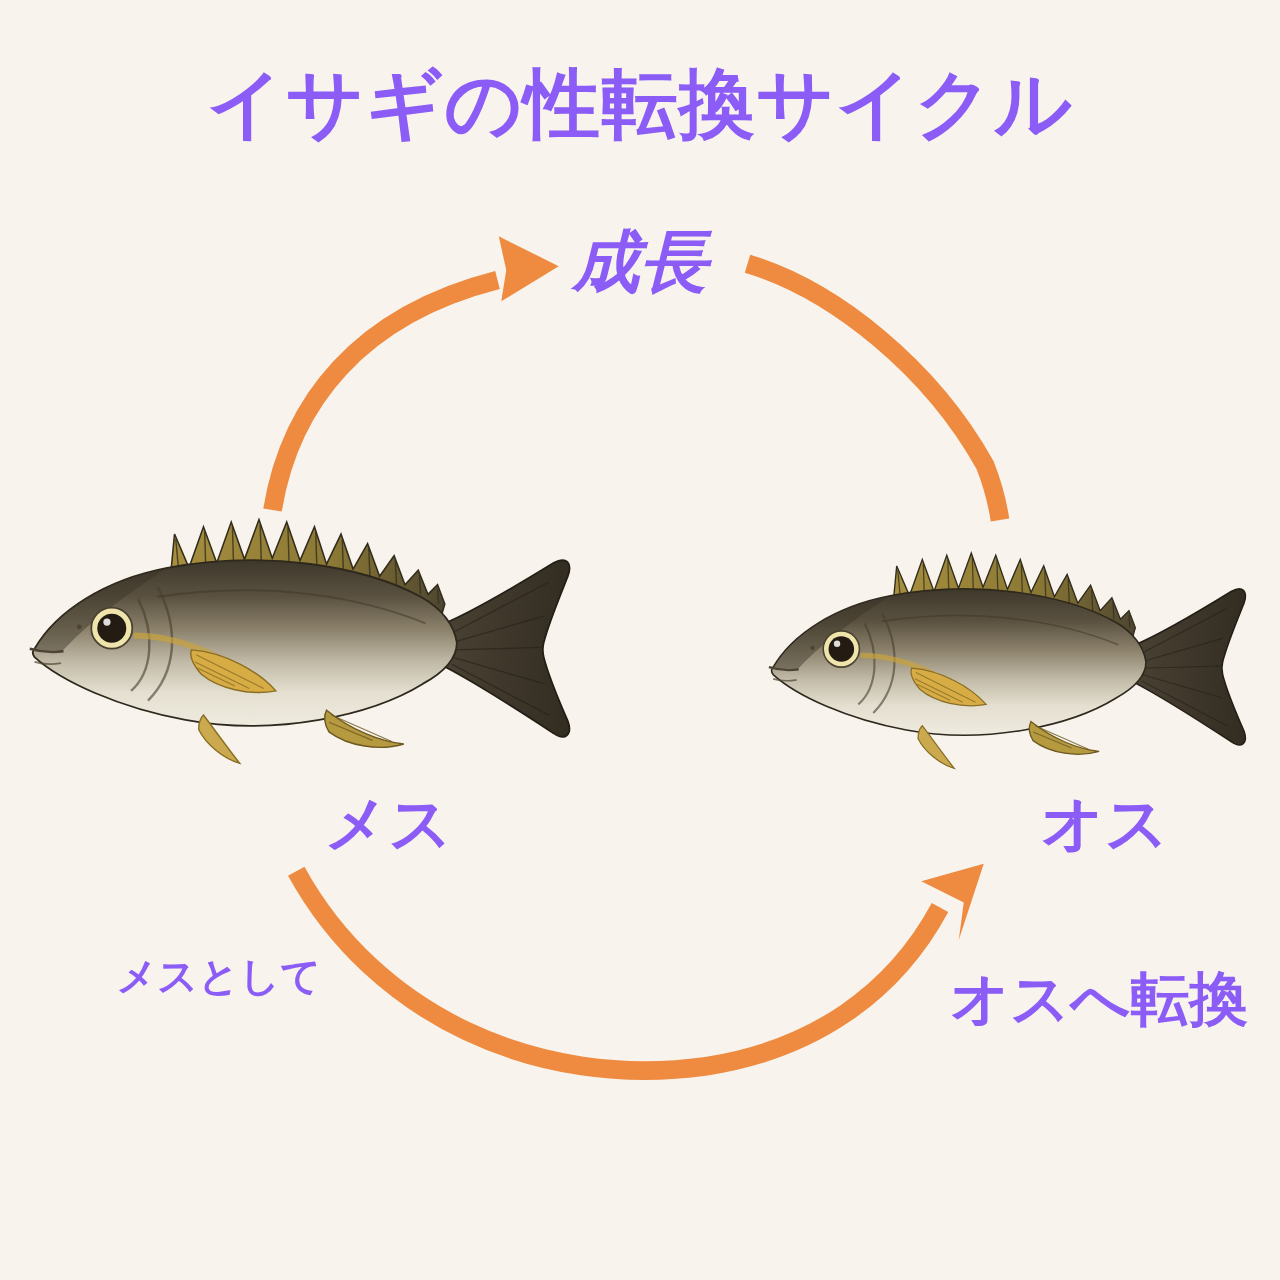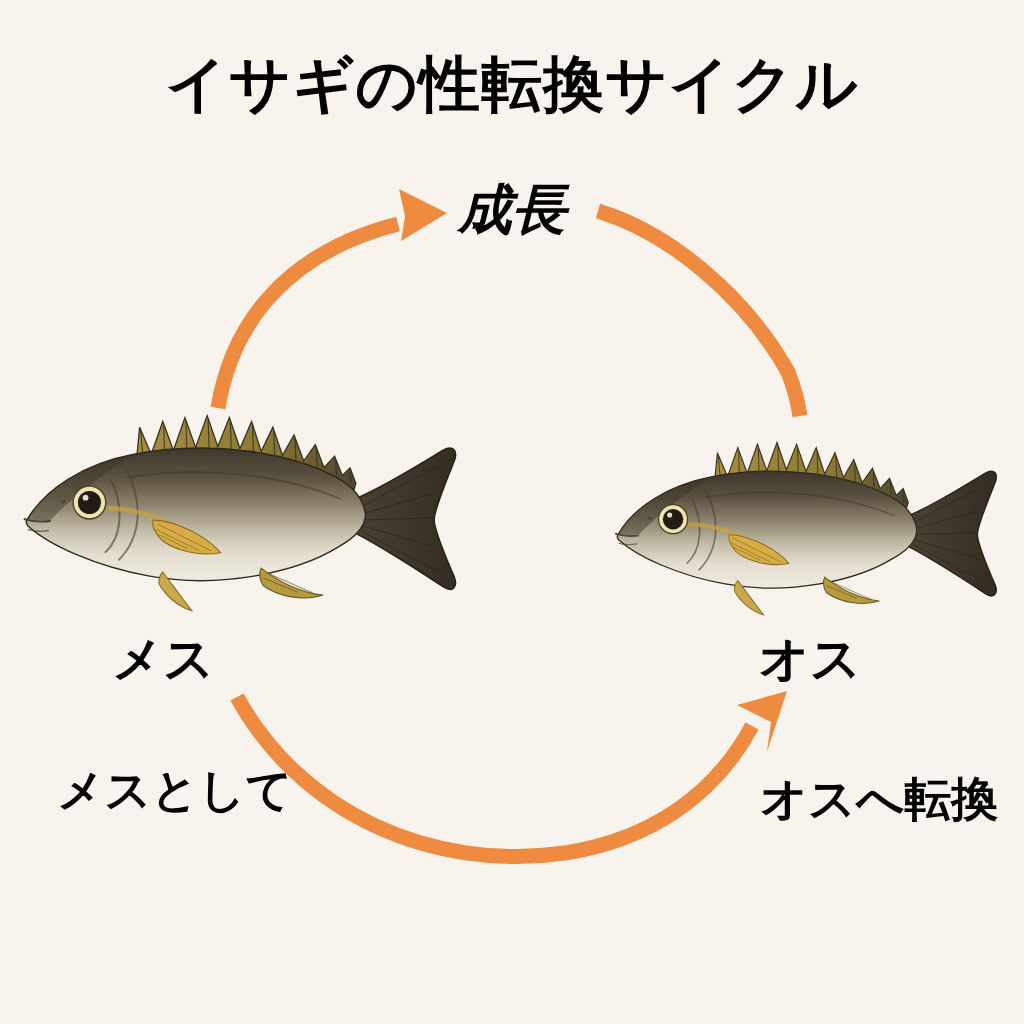--- a/index.html
+++ b/index.html
@@ -5,41 +5,41 @@
   html,body{margin:0;padding:0;}
   body{
     width:1024px;height:1024px;
     background:#F8F4ED;
     font-family:"DejaVu Sans", sans-serif;
     position:relative;
     overflow:hidden;
     color:#1F1C18;
   }
   .canvas{position:absolute;inset:0;}
-  .jp{font-weight:800;color:#000000;}
+  .jp{font-weight:800;color:#8b5cf6;}
   .title{
     position:absolute;top:50px;left:0;right:0;
     text-align:center;font-size:61px;letter-spacing:1px;
     line-height:1.1;
   }
   .stage-top{
     position:absolute;top:174px;left:0;right:0;
     text-align:center;font-size:54px;font-style:italic;
   }
   .label-mesu{
     position:absolute;top:626px;left:112px;width:250px;
-    text-align:left;font-size:50px;
+    text-align:right;font-size:50px;
   }
   .label-osu{
     position:absolute;top:626px;left:685px;width:250px;
-    text-align:center;font-size:50px;
+    text-align:right;font-size:50px;
   }
   .label-bottom-left{
     position:absolute;top:762px;left:30px;width:290px;
-    text-align:center;font-size:46px;line-height:1.22;
+    text-align:center;font-size:32px;line-height:1.22;
   }
   .label-bottom-right{
     position:absolute;top:768px;left:760px;width:250px;
     text-align:left;font-size:47px;
   }
   svg{display:block;}
   .arrows{position:absolute;left:0;top:0;pointer-events:none;}
   .arrow-stroke{fill:none;stroke:#EE8B41;stroke-width:15;}
   .arrow-head{fill:#EE8B41;stroke:none;}
   .fish{position:absolute;}

